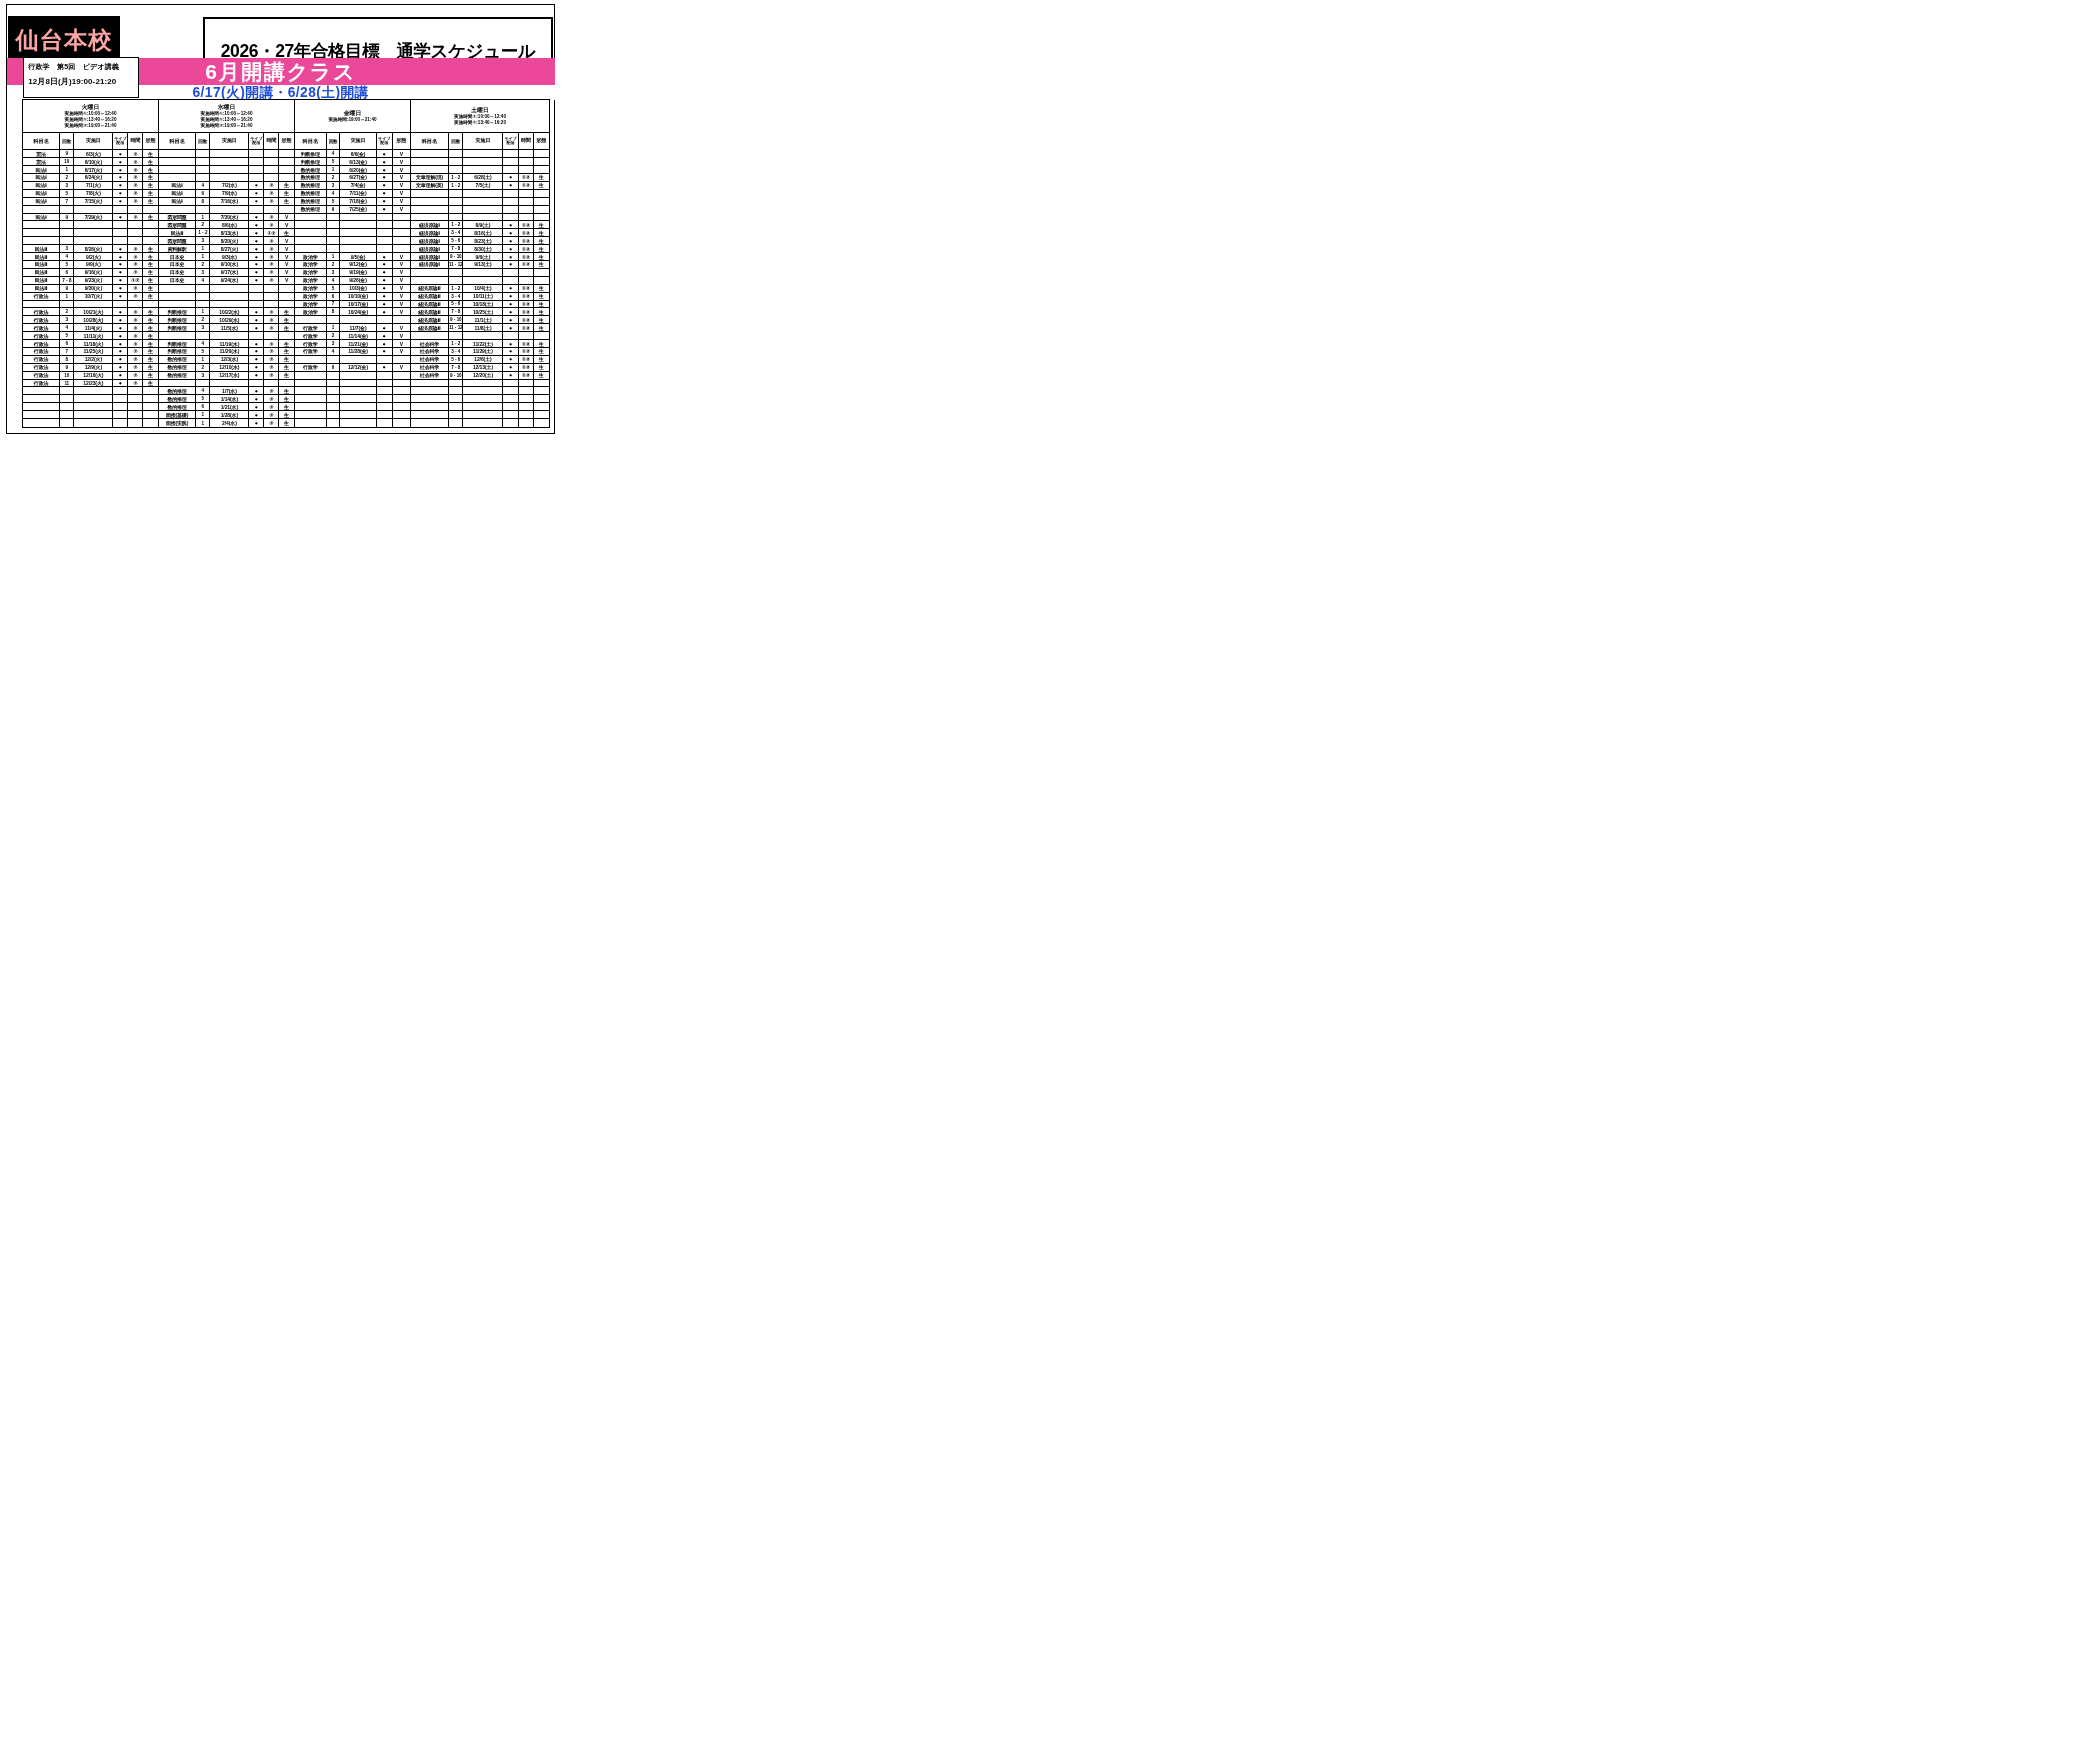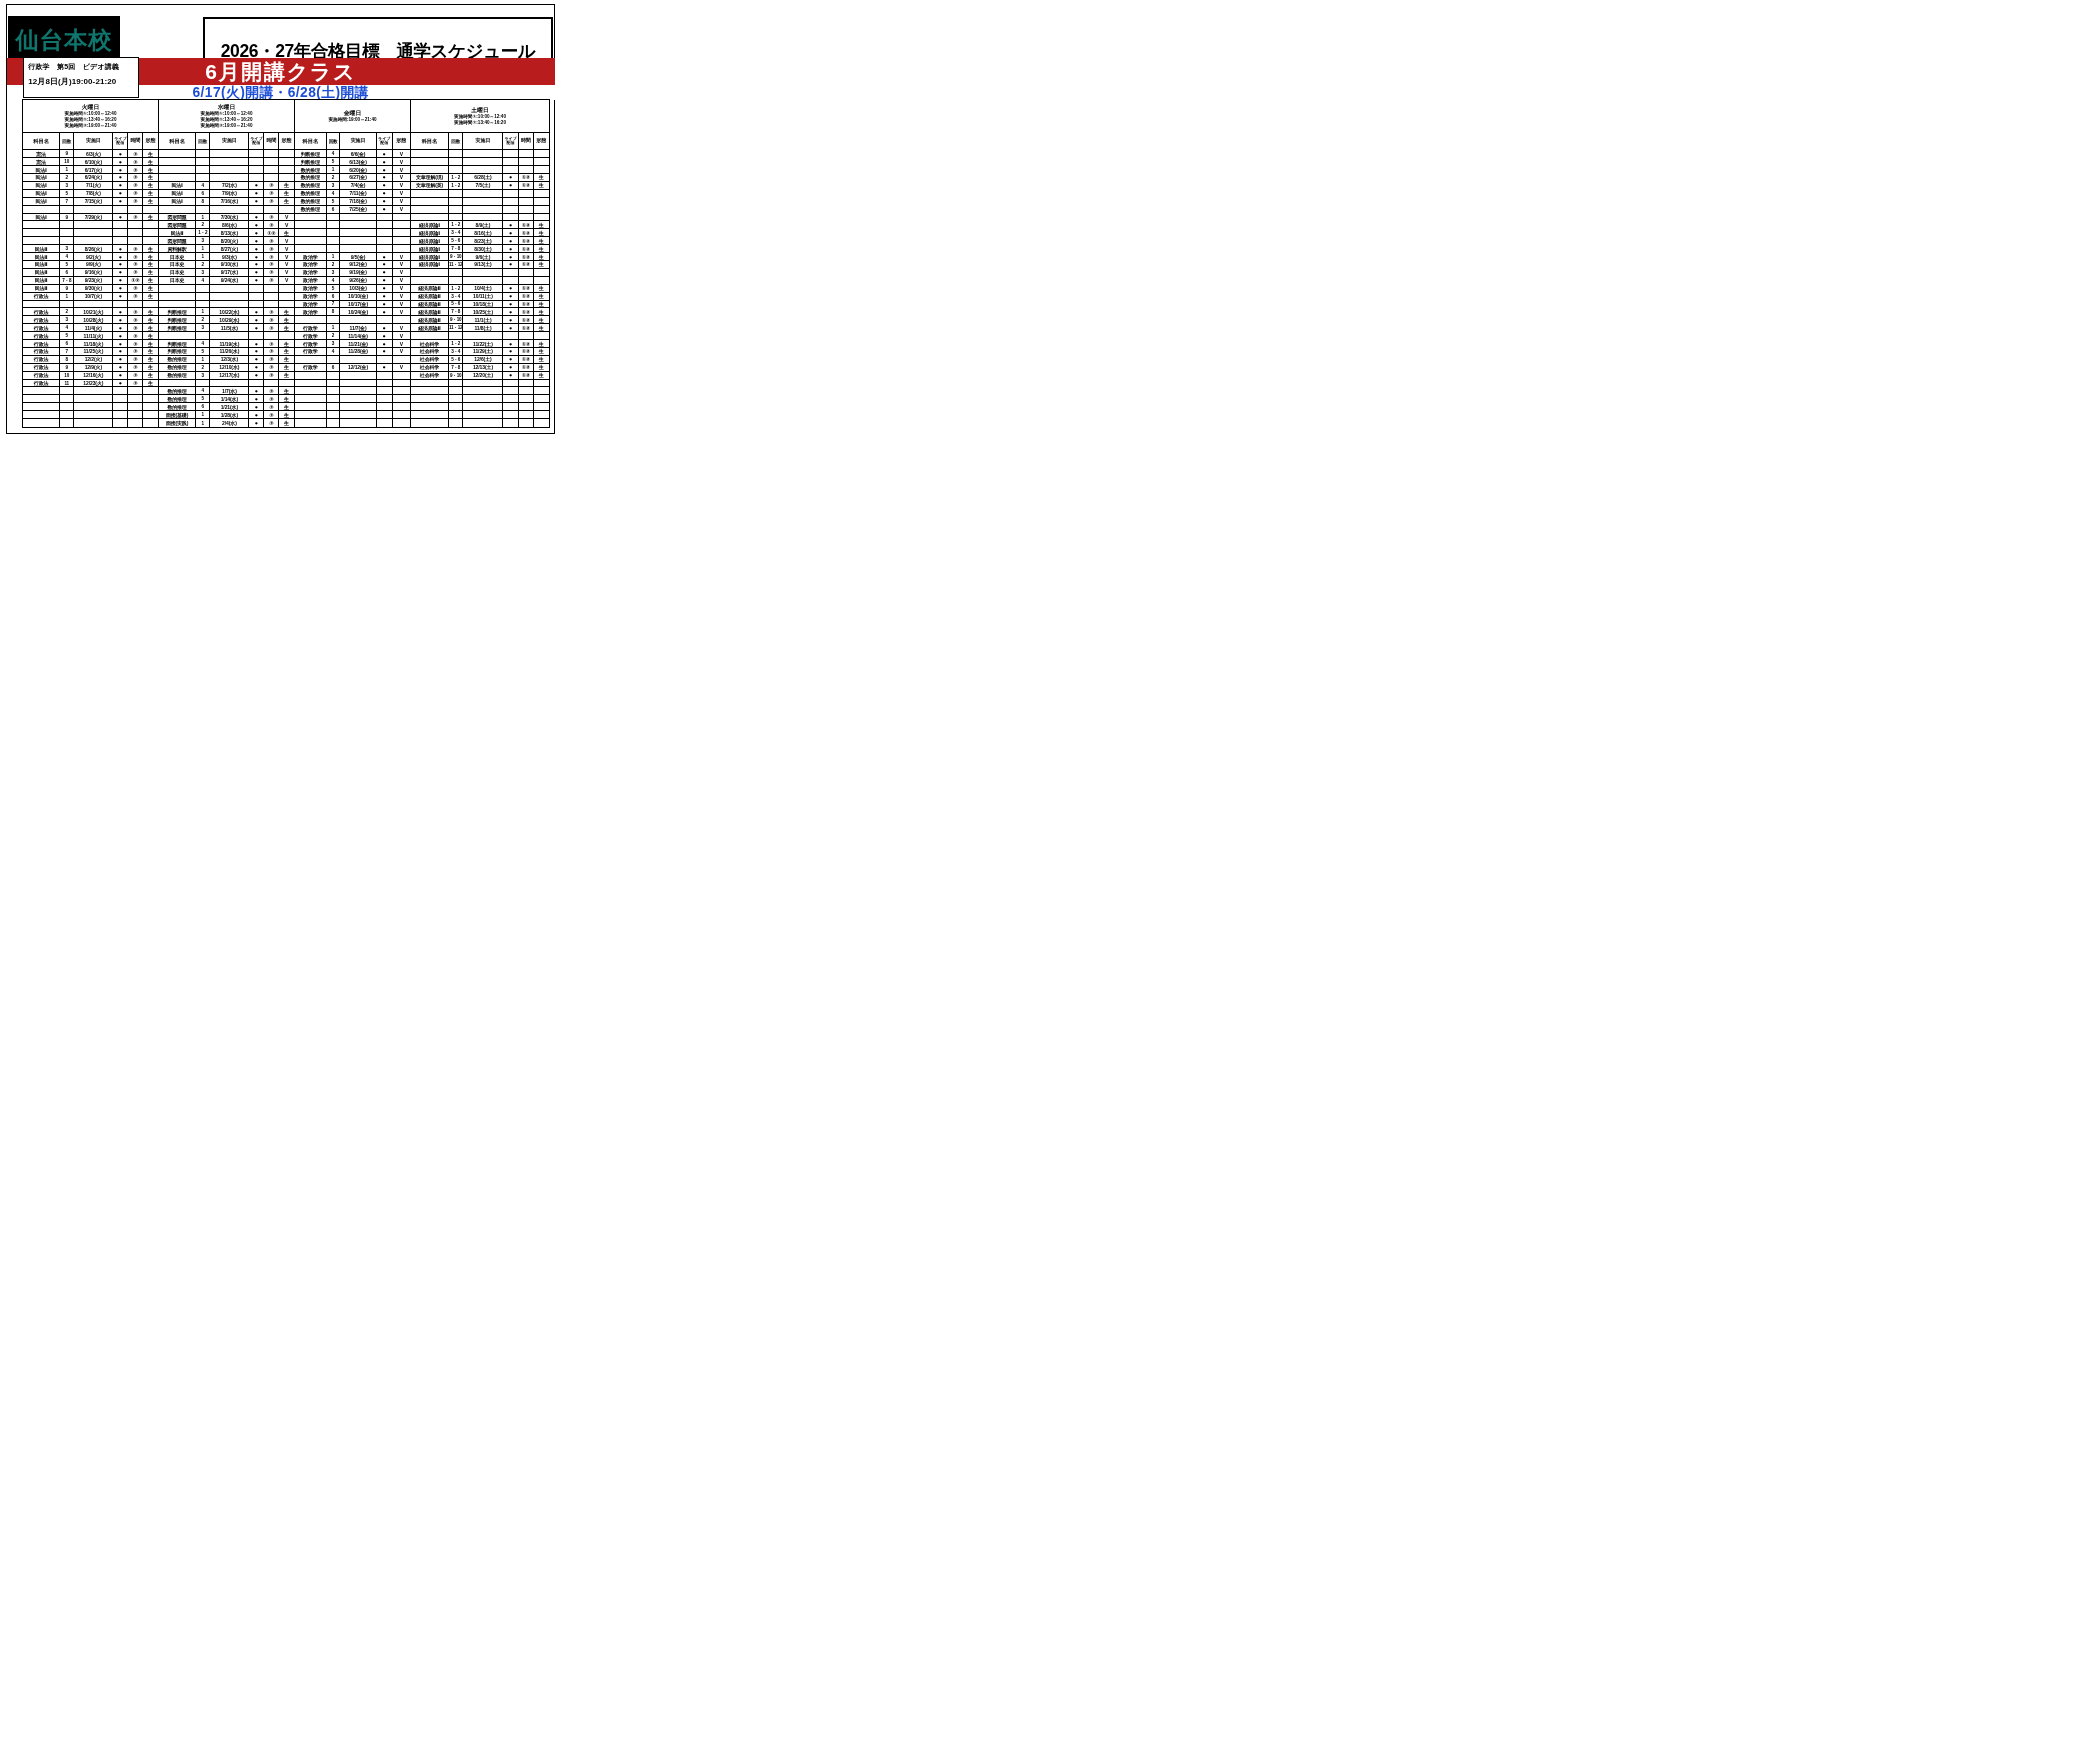--- a/index.html
+++ b/index.html
@@ -1,24 +1,24 @@
 <!DOCTYPE html>
 <html style="font-size:6.7px"><head>
 <meta charset="utf-8">
 <style>
   html,body{margin:0;padding:0;background:#ffffff;}
   body{font-family:"Liberation Sans","DejaVu Sans",sans-serif;color:#000;-webkit-font-smoothing:antialiased;}
   .page{position:relative;width:561px;height:440px;background:#fff;overflow:hidden;}
   .page-border{position:absolute;left:5.8px;top:4.2px;width:549px;height:430px;border:1.3px solid #000;box-sizing:border-box;}
 
-  .school-box{position:absolute;left:8px;top:16.3px;width:112px;height:48px;background:#000;color:#0f766e;
+  .school-box{position:absolute;left:8px;top:16.3px;width:112px;height:48px;background:#000;color:#fca5a5;
     display:flex;align-items:center;justify-content:center;font-size:23.4px;font-weight:900;letter-spacing:0.8px;}
   .title-box{position:absolute;left:203px;top:17px;width:350px;height:48px;border:2.9px solid #000;background:#fff;
     box-sizing:border-box;display:flex;align-items:flex-end;justify-content:center;font-size:17.5px;font-weight:900;letter-spacing:-0.4px;white-space:nowrap;}
-  .banner{position:absolute;left:6.7px;top:58px;width:548px;height:27px;background:#b91c1c;color:#fff;
+  .banner{position:absolute;left:6.7px;top:58px;width:548px;height:27px;background:#ec4899;color:#fff;
     display:flex;align-items:center;justify-content:center;font-size:21px;font-weight:900;letter-spacing:1.7px;}
   .sub-banner{position:absolute;left:6.7px;top:85px;width:548px;height:15px;background:#fff;color:#1d4ed8;
     display:flex;align-items:center;justify-content:center;font-size:13.8px;font-weight:900;letter-spacing:0.4px;}
   .notice-box{position:absolute;left:23.4px;top:57px;width:116px;height:41px;border:1.7px solid #000;background:#fff;
     box-sizing:border-box;z-index:5;padding:4.2px 3.8px 0 3.8px;}
   .notice-line1{font-size:7px;font-weight:800;letter-spacing:0.2px;margin-bottom:3.8px;white-space:nowrap;}
   .notice-line2{font-size:8px;font-weight:800;letter-spacing:0.1px;white-space:nowrap;}
 
   .tables-region{position:absolute;left:22px;top:99px;width:529px;height:329px;display:flex;}
   .day-table{box-sizing:border-box;border:0.8px solid #000;border-right:none;display:flex;flex-direction:column;background:#fff;}

